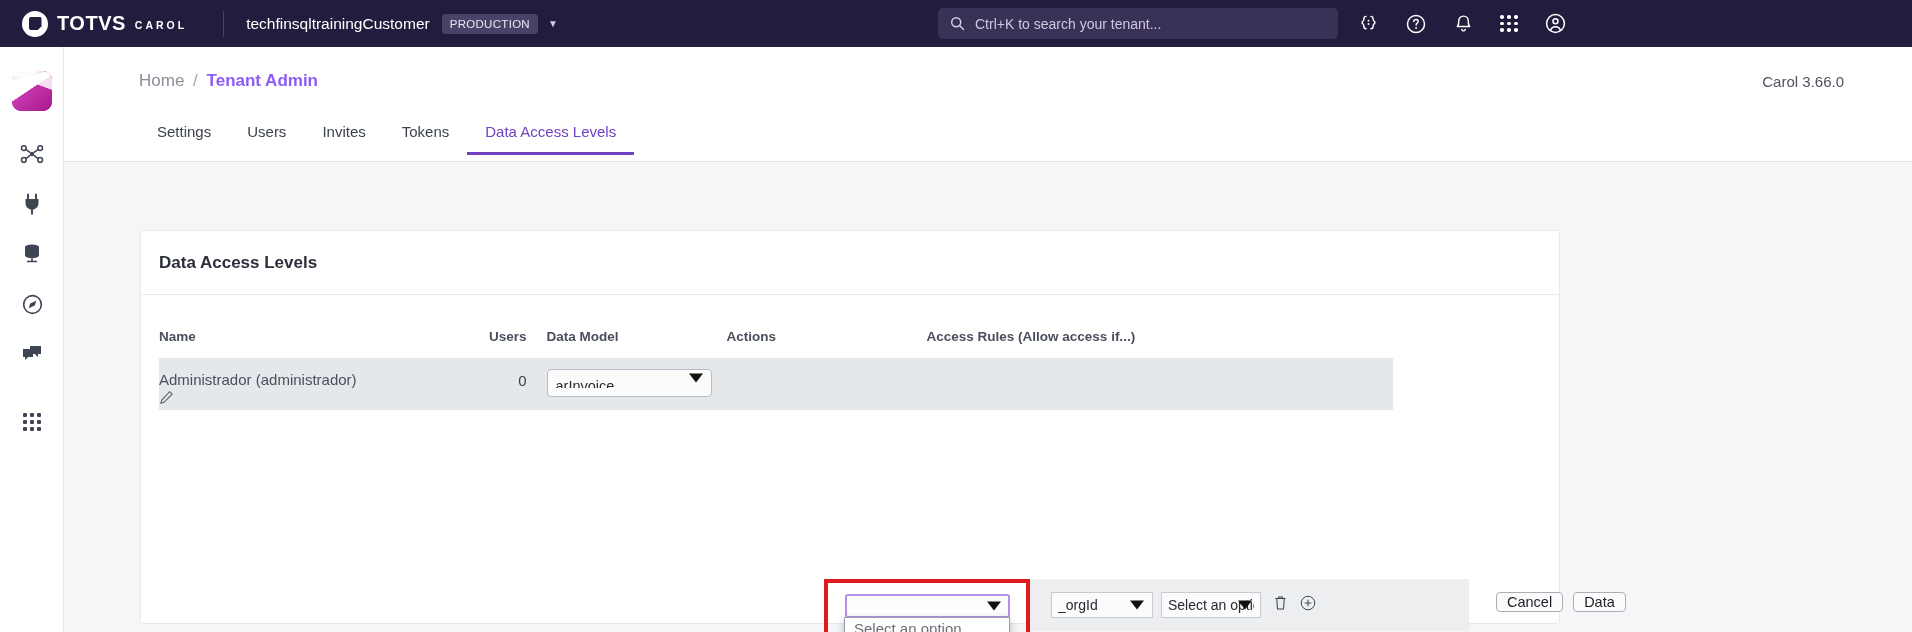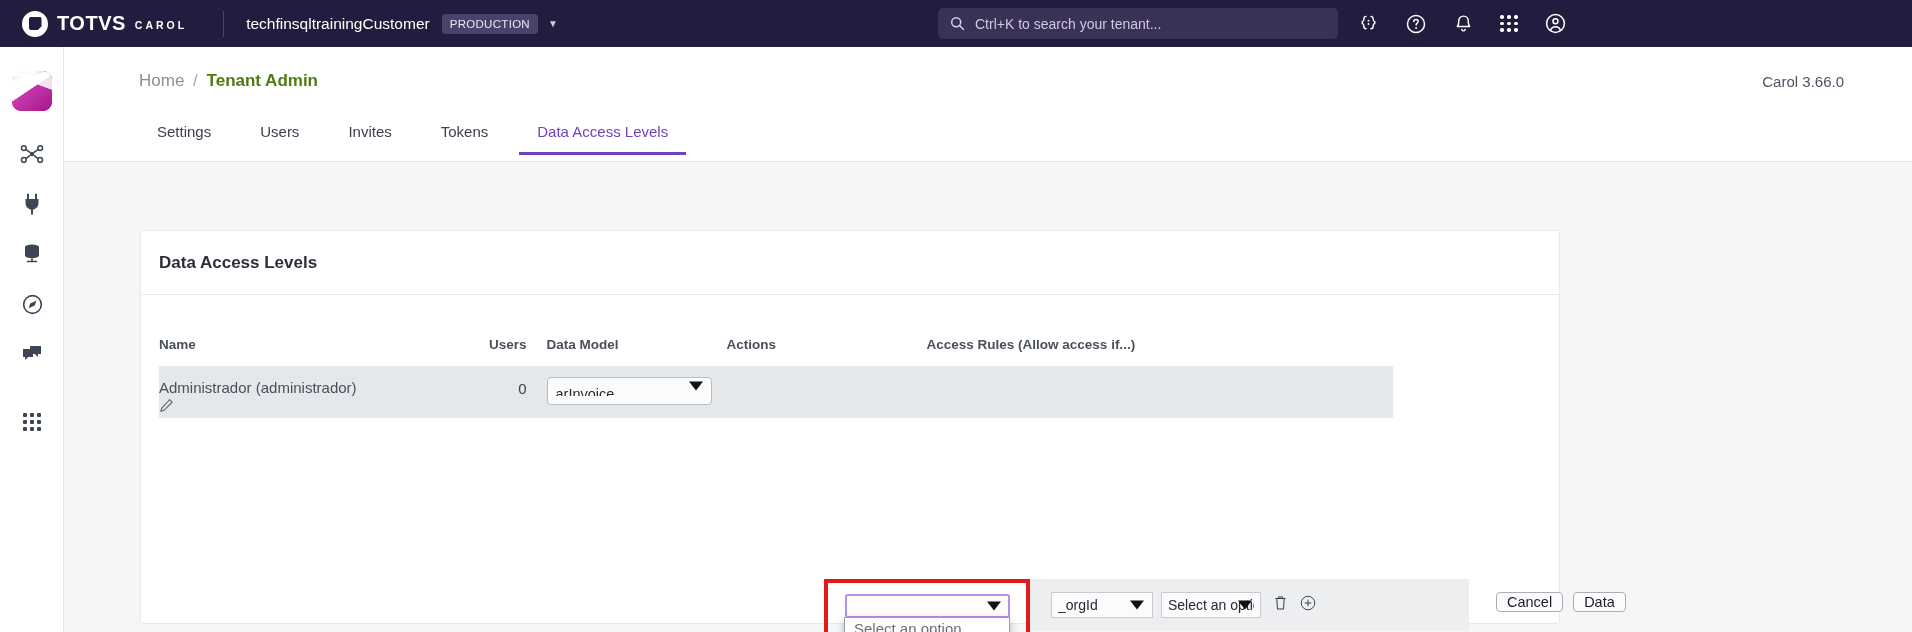--- a/index.html
+++ b/index.html
@@ -92,29 +92,29 @@
 
   
   .content{
     position:absolute; left:64px; top:47px; width:1848px; height:585px;
     background:#ffffff; overflow:hidden;
   }
   .crumbs{
     position:absolute; left:75px; top:24px;
     font-size:17px; color:#8c8e99;
   }
-  .crumbs b{ color:#4d7c0f; }
+  .crumbs b{ color:#8b5cf6; }
   .crumb-sep{ color:#a6a8b2; margin:0 4px; }
   .version{
     position:absolute; right:68px; top:26px;
     font-size:15px; color:#4f5360;
   }
   .tabs{
     position:absolute; left:75px; top:76px; height:42px;
-    display:flex; align-items:flex-start; gap:13px;
+    display:flex; align-items:flex-start; gap:0;
   }
   .tab{
     font-size:15px; color:#3c4150; padding:0 18px 12px;
     cursor:pointer; white-space:nowrap;
   }
   .tab.active{ color:#6f42c1; border-bottom:3px solid #6f42c1; }
   .tabrule{
     position:absolute; left:0; top:114px; width:1848px; height:1px; background:#e4e6ea;
   }
 
@@ -126,21 +126,21 @@
     background:#ffffff; border:1px solid #e7e9ed; border-radius:3px;
   }
   .card-head{
     height:64px; border-bottom:1px solid #e7e9ed;
     display:flex; align-items:center; padding-left:18px;
   }
   .card-title{ font-size:17px; font-weight:bold; color:#2b2f3a; }
   .card-body{ padding:22px 18px 0; }
   .card-desc{ font-size:15px; color:#3c4150; }
 
-  table.dal{ width:1384px; border-collapse:collapse; margin-top:20px; }
+  table.dal{ width:1384px; border-collapse:collapse; margin-top:12px; }
   table.dal th{
     text-align:left; font-size:13.5px; font-weight:bold; color:#4a4f5c;
     padding:0 0 14px 0;
   }
   .col-name{ width:330px; }
   .col-users{ width:45px; text-align:right !important; padding-right:10px !important; }
   .col-model{ width:190px; padding-left:10px !important; }
   .col-actions{ width:200px; }
   .col-rules{ }
   .col-btns{ width:150px; }

